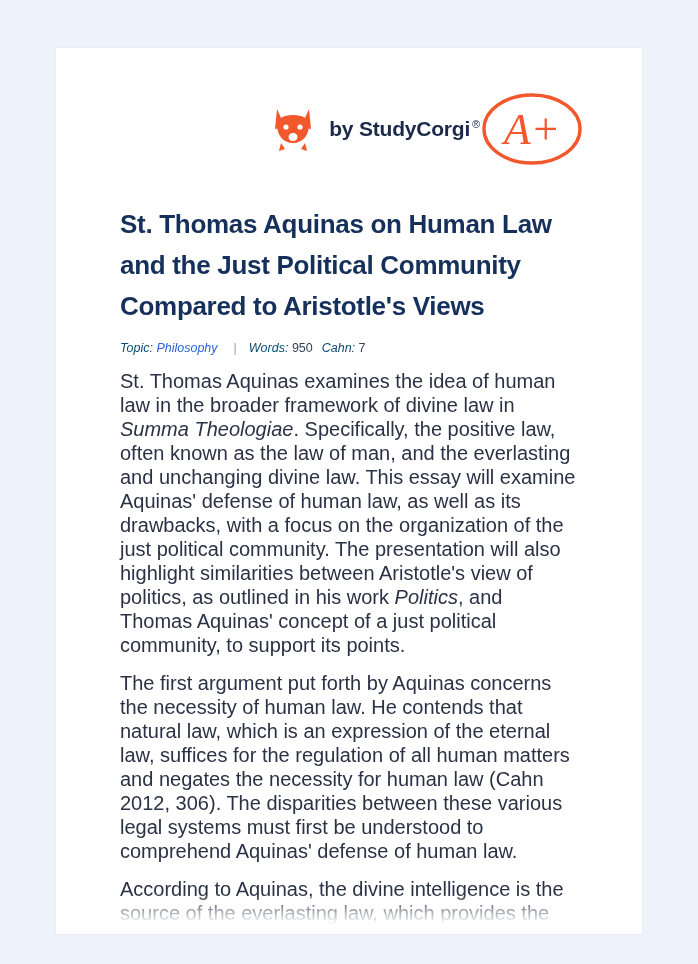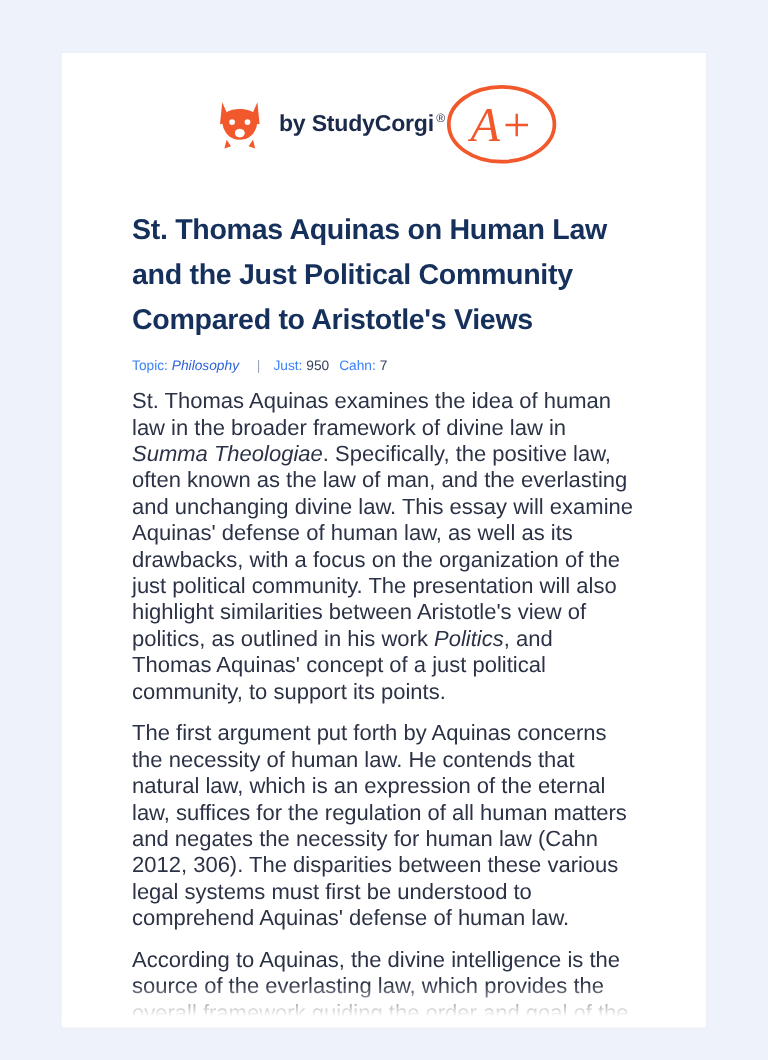--- a/index.html
+++ b/index.html
@@ -23,22 +23,22 @@
     box-shadow: 0 0 0 1px rgba(0,0,0,0.02);
     overflow: hidden;
   }
   .inner {
     padding: 0 64px;
   }
   
   .header {
     display: flex;
     align-items: center;
-    justify-content: center;
-    padding-top: 26px;
+    justify-content: flex-end;
+    padding-top: 42px;
   }
   .brand {
     display: flex;
     align-items: center;
     gap: 14px;
   }
   .logo-mark {
     width: 44px;
     height: 48px;
     position: relative;
@@ -84,21 +84,21 @@
   }
   .meta {
     margin-top: 14px;
     font-size: 12.5px;
     color: #35415c;
     display: flex;
     align-items: center;
     gap: 5px;
     flex-wrap: wrap;
   }
-  .meta .label { color: #3b82f6; }
+  .meta .label { color: #0c4a6e; font-style: italic; }
   .meta .topic-link {
     color: #2b62d9;
     text-decoration: none;
     font-style: italic;
   }
   .meta .sep {
     color: #9aa4bb;
     margin: 0 7px;
   }
   .meta .group { margin-right: 4px; }
@@ -164,21 +164,21 @@
 
     <h1>St. Thomas Aquinas on Human Law and the Just Political Community Compared to Aristotle's Views</h1>
 
     <div class="meta">
       <span class="group">
         <span class="label">Topic:</span>
         <a class="topic-link" href="#">Philosophy</a>
       </span>
       <span class="sep">|</span>
       <span class="group">
-        <span class="label">Just:</span>
+        <span class="label">Words:</span>
         <span>950</span>
       </span>
       <span class="group">
         <span class="label">Cahn:</span>
         <span>7</span>
       </span>
     </div>
 
     <p>St. Thomas Aquinas examines the idea of human law in the broader framework of divine law in <em>Summa Theologiae</em>. Specifically, the positive law, often known as the law of man, and the everlasting and unchanging divine law. This essay will examine Aquinas' defense of human law, as well as its drawbacks, with a focus on the organization of the just political community. The presentation will also highlight similarities between Aristotle's view of politics, as outlined in his work <em>Politics</em>, and Thomas Aquinas' concept of a just political community, to support its points.</p>
 

